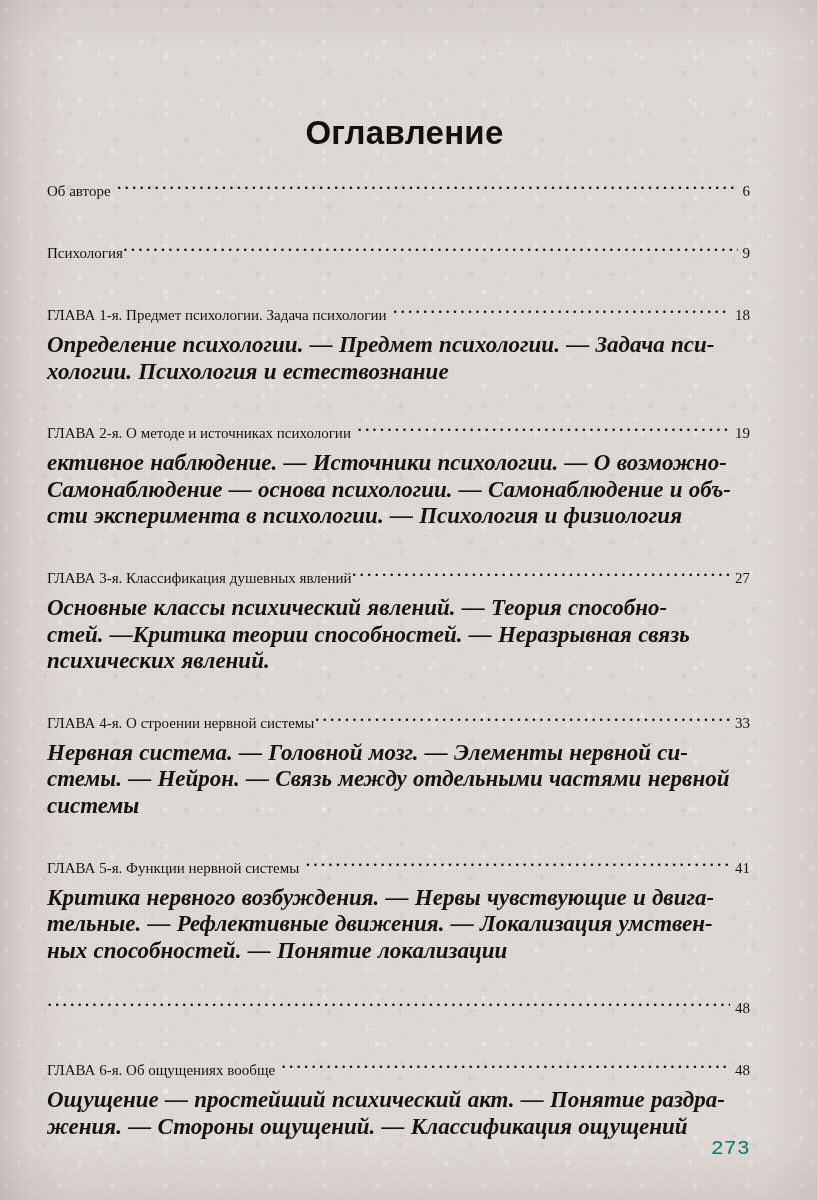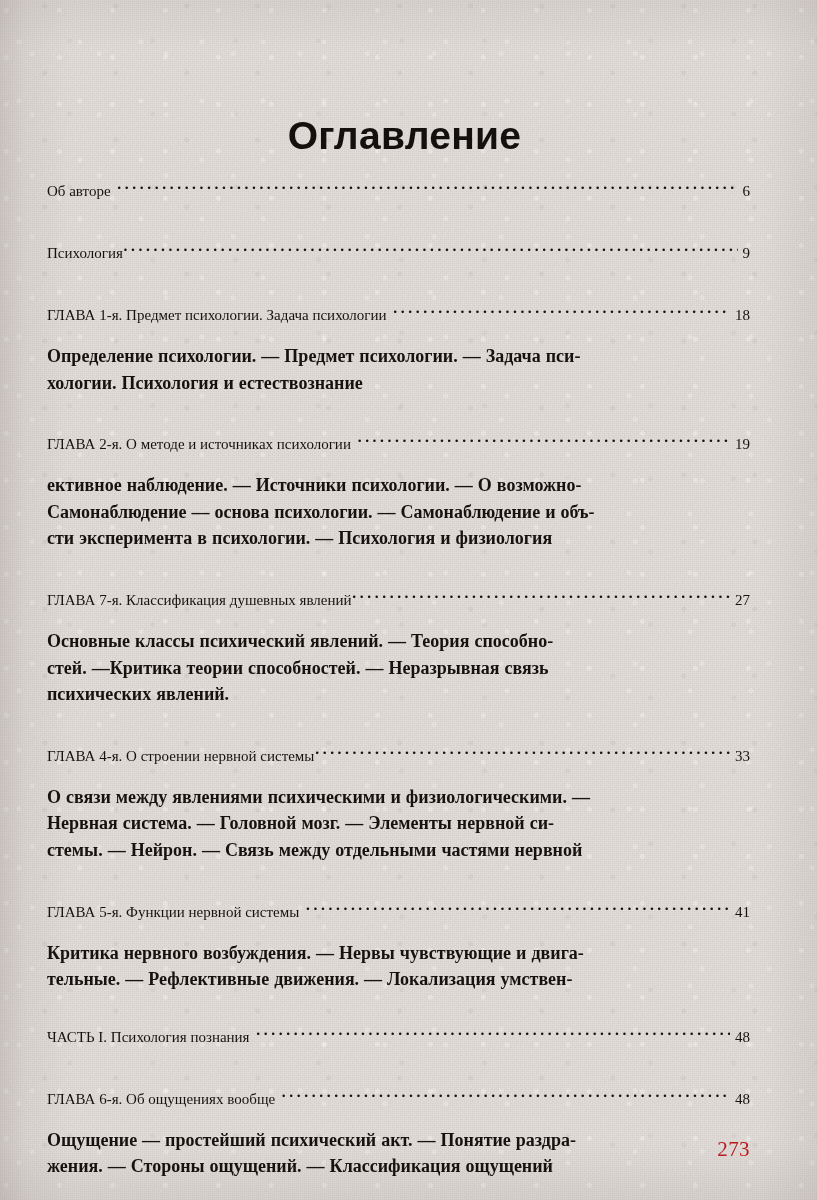--- a/index.html
+++ b/index.html
@@ -70,21 +70,21 @@
     top: 0;
     width: 703px;       
     height: 1200px;
     color: #17120f;
   }
 
   
   #toc-title {
     font-family: "Liberation Sans", "DejaVu Sans", sans-serif;
     font-weight: bold;
-    font-size: 39px;
+    font-size: 33px;
     letter-spacing: .3px;
     color: #14100d;
     position: absolute;
     top: 114px;
     left: 0;
     width: 703px;
     text-align: center;
     padding-left: 12px;
     box-sizing: border-box;
     white-space: nowrap;
@@ -135,43 +135,44 @@
   .row.tight .label { padding-right: 0; }
   .row.loose .label { padding-right: 6px; }
   .row .page {
     flex: 0 0 auto;
     padding-left: 5px;
     text-align: right;
   }
 
   
   .desc {
+    font-style: italic;
     font-weight: bold;
-    font-size: 18px;
+    font-size: 23px;
     line-height: 26.6px;
-    margin-top: 14px;
+    margin-top: 3px;
     color: #17120f;
     text-align: justify;
     text-align-last: left;
     width: 703px;
     word-spacing: .5px;
   }
   .desc .ln { display: block; white-space: nowrap; }
 
   
   #folio {
     position: absolute;
     left: 0;
     top: 1137px;
     width: 703px;
     text-align: right;
-    font-family: Liberation Serif, serif;
+    font-family: Liberation Mono, monospace;
     font-size: 21px;
     font-weight: normal;
-    color: #b91c1c;
+    color: #0f766e;
     letter-spacing: .4px;
   }
 </style>
 </head>
 <body>
 
 <div id="page">
 
   <div id="grain-a"></div>
   <div id="grain-b"></div>
@@ -215,56 +216,56 @@
             <span class="page">19</span>
           </div>
           <div class="desc">
             <span class="ln">ективное наблюдение. — Источники психологии. — О возможно-</span>
             <span class="ln">Самонаблюдение — основа психологии. — Самонаблюдение и объ-</span>
             <span class="ln">сти эксперимента в психологии. — Психология и физиология</span>
           </div>
         </div>
         <div class="entry gap-big">
           <div class="row tight">
-            <span class="label">ГЛАВА 7-я. Классификация душевных явлений</span>
+            <span class="label">ГЛАВА 3-я. Классификация душевных явлений</span>
             <span class="leader"></span>
             <span class="page">27</span>
           </div>
           <div class="desc">
             <span class="ln">Основные классы психический явлений. — Теория способно-</span>
             <span class="ln">стей. —Критика теории способностей. — Неразрывная связь</span>
             <span class="ln">психических явлений.</span>
           </div>
         </div>
         <div class="entry gap-big">
           <div class="row tight">
             <span class="label">ГЛАВА 4-я. О строении нервной системы</span>
             <span class="leader"></span>
             <span class="page">33</span>
           </div>
           <div class="desc">
-            <span class="ln">О связи между явлениями психическими и физиологическими. —</span>
             <span class="ln">Нервная система. — Головной мозг. — Элементы нервной си-</span>
             <span class="ln">стемы. — Нейрон. — Связь между отдельными частями нервной</span>
+            <span class="ln">системы</span>
           </div>
         </div>
         <div class="entry gap-big">
           <div class="row loose">
             <span class="label">ГЛАВА 5-я. Функции нервной системы</span>
             <span class="leader"></span>
             <span class="page">41</span>
           </div>
           <div class="desc">
             <span class="ln">Критика нервного возбуждения. — Нервы чувствующие и двига-</span>
             <span class="ln">тельные. — Рефлективные движения. — Локализация умствен-</span>
+            <span class="ln">ных способностей. — Понятие локализации</span>
           </div>
         </div>
         <div class="entry gap-sect">
           <div class="row loose">
-            <span class="label">ЧАСТЬ I. Психология познания</span>
             <span class="leader"></span>
             <span class="page">48</span>
           </div>
         </div>
         <div class="entry gap-big">
           <div class="row loose">
             <span class="label">ГЛАВА 6-я. Об ощущениях вообще</span>
             <span class="leader"></span>
             <span class="page">48</span>
           </div>

